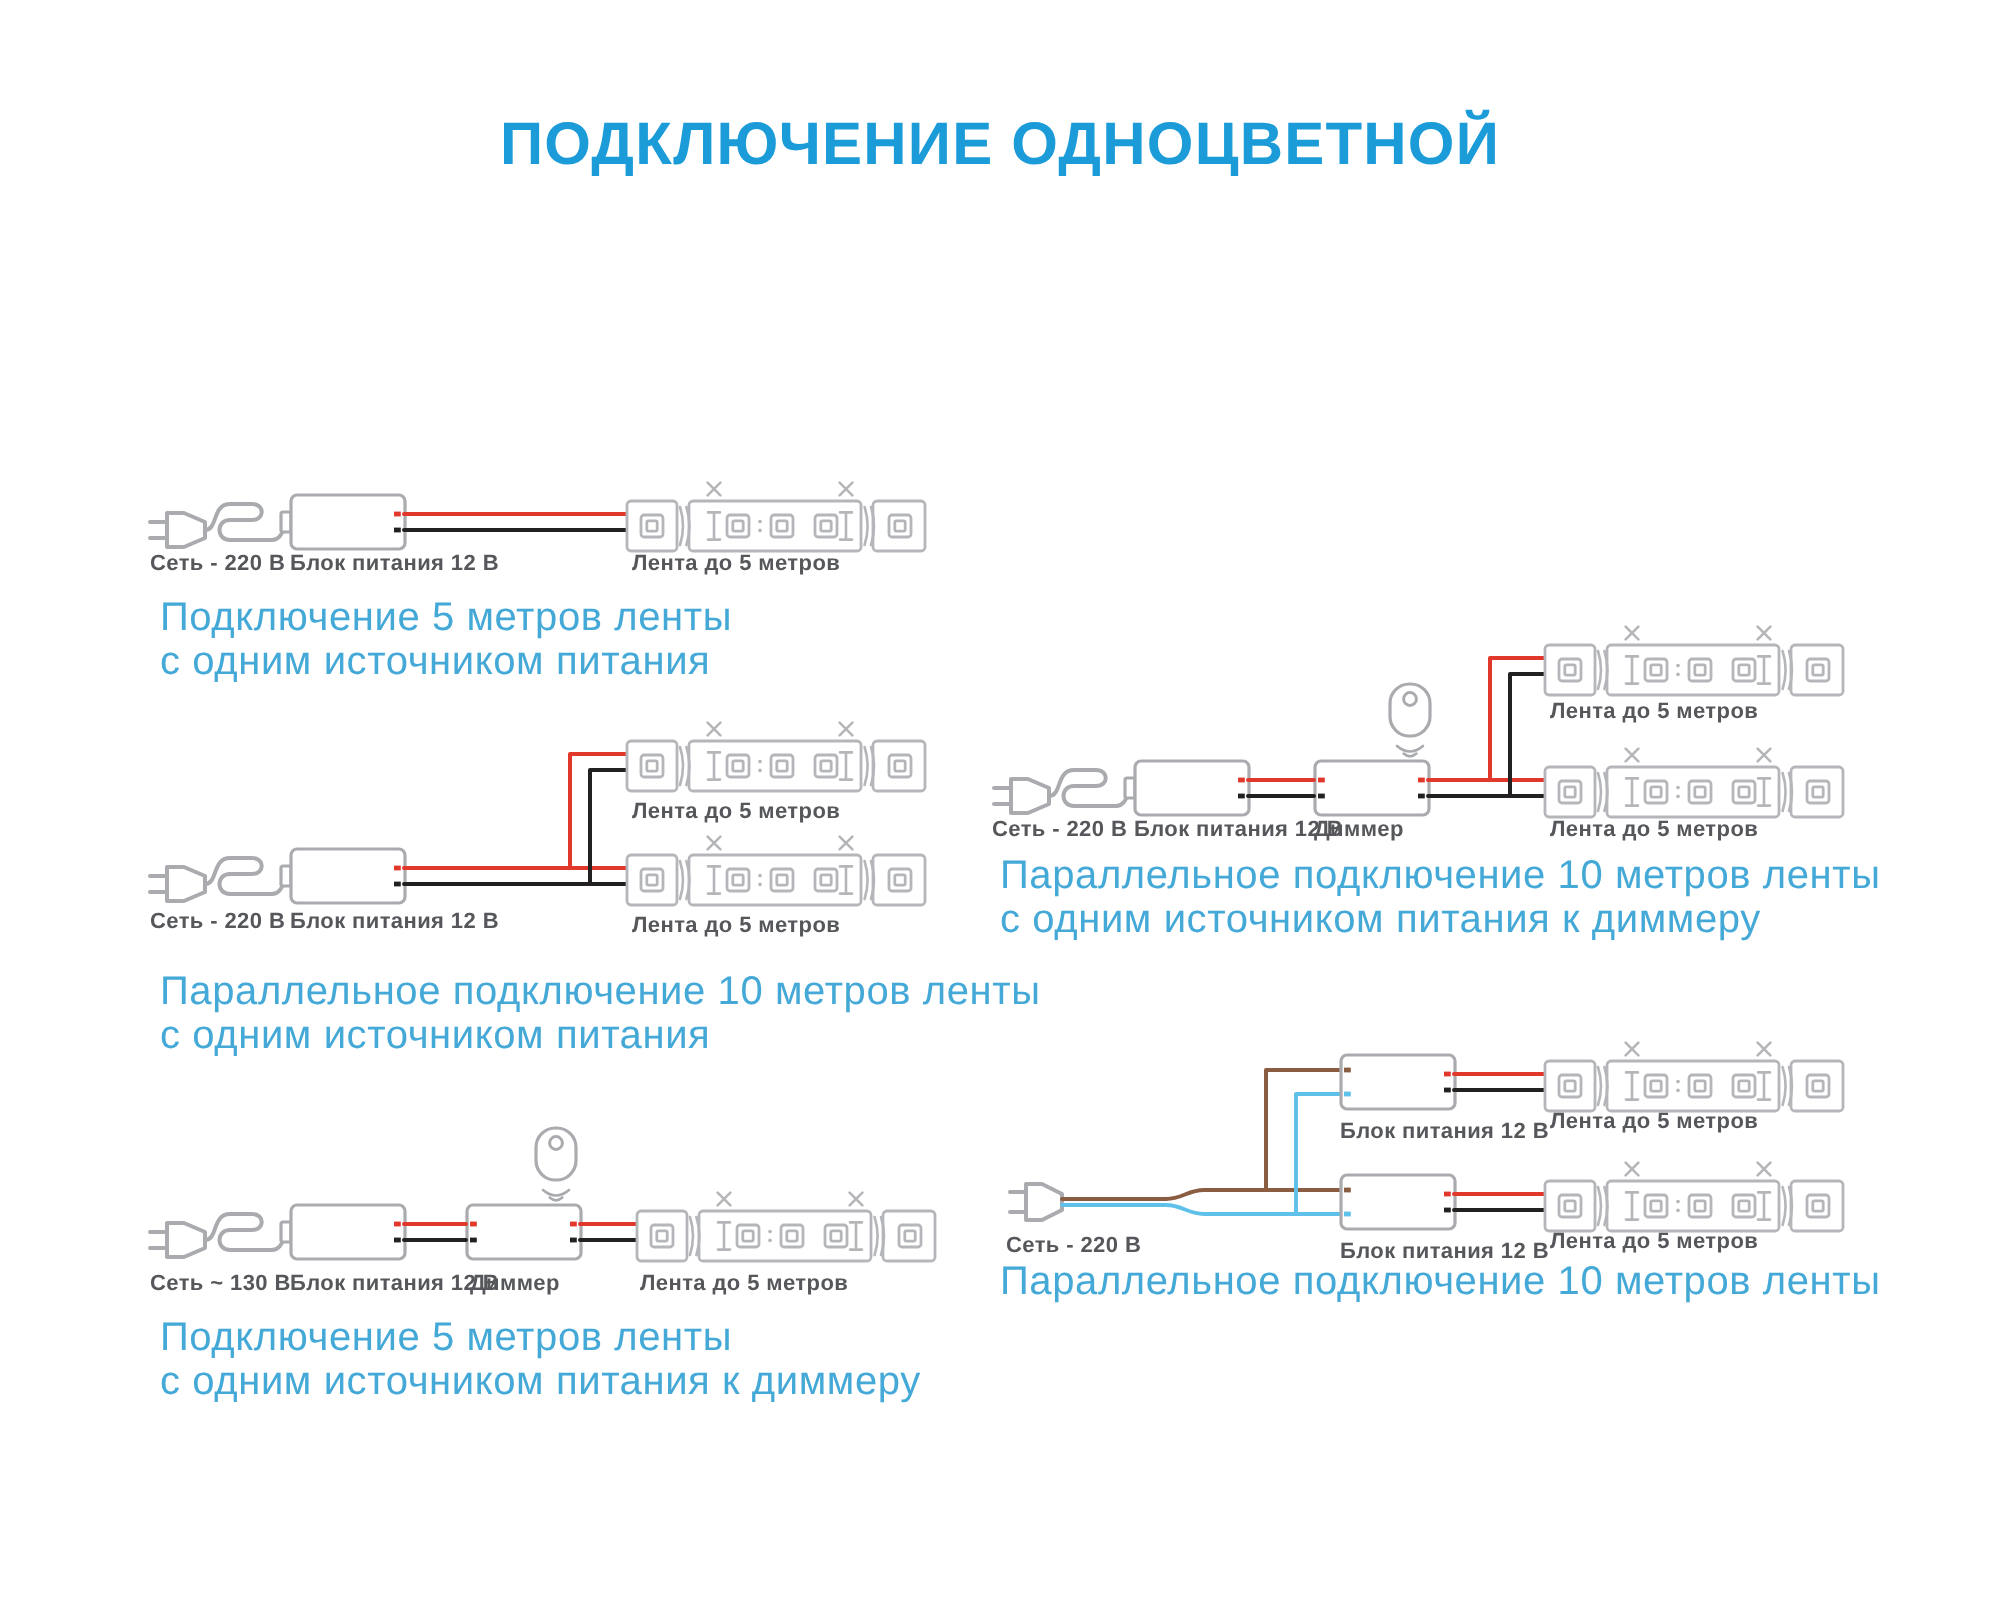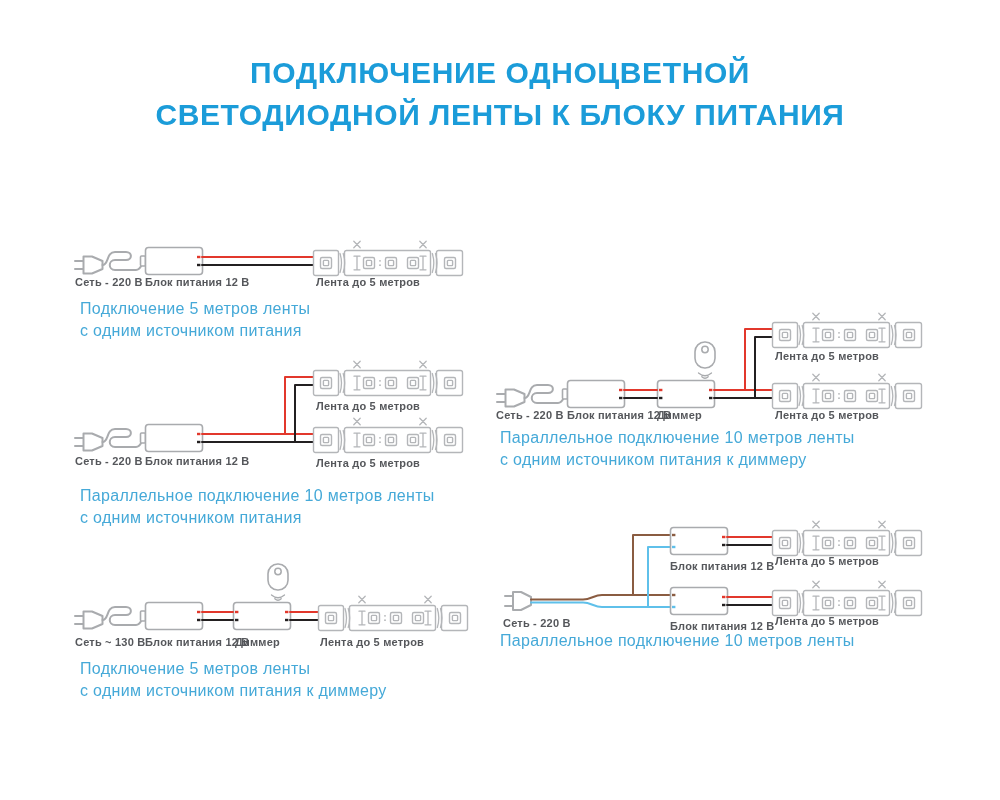--- a/index.html
+++ b/index.html
@@ -1,21 +1,21 @@
 <!DOCTYPE html>
 <html><head>
 <meta charset="utf-8">
 <style>
   html,body{margin:0;padding:0;background:#ffffff;}
   .canvas{position:relative;width:1000px;height:800px;background:#ffffff;overflow:hidden;
           font-family:"Liberation Sans","DejaVu Sans",sans-serif;}
   .title{position:absolute;left:0;right:0;top:52px;text-align:center;
          font-size:30px;line-height:42px;font-weight:800;letter-spacing:.6px;color:#1b9cd9;}
   .lbl{position:absolute;font-size:11px;line-height:13px;color:#55575b;letter-spacing:.2px;white-space:nowrap;font-weight:bold;}
-  .caption{position:absolute;font-size:16px;line-height:22px;color:#45a9d8;
+  .caption{position:absolute;font-size:20px;line-height:22px;color:#45a9d8;
            font-weight:500;letter-spacing:.3px;white-space:nowrap;}
   svg{position:absolute;left:0;top:0;}
   .box{fill:#ffffff;stroke:#a9abae;stroke-width:1.6;}
   .plug{fill:none;stroke:#a9abae;stroke-width:2;stroke-linecap:round;stroke-linejoin:round;}
   .plugbody{fill:#ffffff;stroke:#a9abae;stroke-width:2;stroke-linejoin:round;}
   .strip{fill:#ffffff;stroke:#b4b6b9;stroke-width:1.4;}
   .stripln{fill:none;stroke:#b4b6b9;stroke-width:1.3;stroke-linecap:round;}
   .wire{fill:none;stroke-width:2;stroke-linecap:round;stroke-linejoin:round;}
   .wr{stroke:#e2382c;} .wk{stroke:#232021;} .wb{stroke:#8a5c41;} .wc{stroke:#5fc0ea;}
   .tr{fill:#e2382c;} .tk{fill:#232021;} .tb{fill:#8a5c41;} .tc{fill:#5fc0ea;}
@@ -147,21 +147,20 @@
       <use href="#g-psu2" xlink:href="#g-psu2" x="670" y="587"></use>
       <path class="wire wr" d="M727,537 H772 M727,597 H772"></path>
       <path class="wire wk" d="M727,545 H772 M727,605 H772"></path>
       <use href="#g-strip" xlink:href="#g-strip" x="772" y="530"></use>
       <use href="#g-strip" xlink:href="#g-strip" x="772" y="590"></use>
     </g>
   </svg>
 
   <div class="title">
     <div>ПОДКЛЮЧЕНИЕ ОДНОЦВЕТНОЙ</div>
-    <div>СВЕТОДИОДНОЙ ЛЕНТЫ К БЛОКУ ПИТАНИЯ</div>
   </div>
 
   <div class="lbl" style="left:75px;top:276px">Сеть - 220 В</div>
   <div class="lbl" style="left:145px;top:276px">Блок питания 12 В</div>
   <div class="lbl" style="left:316px;top:276px">Лента до 5 метров</div>
   <div class="caption" style="left:80px;top:298px">
     <div>Подключение 5 метров ленты</div>
     <div>с одним источником питания</div>
   </div>
 

